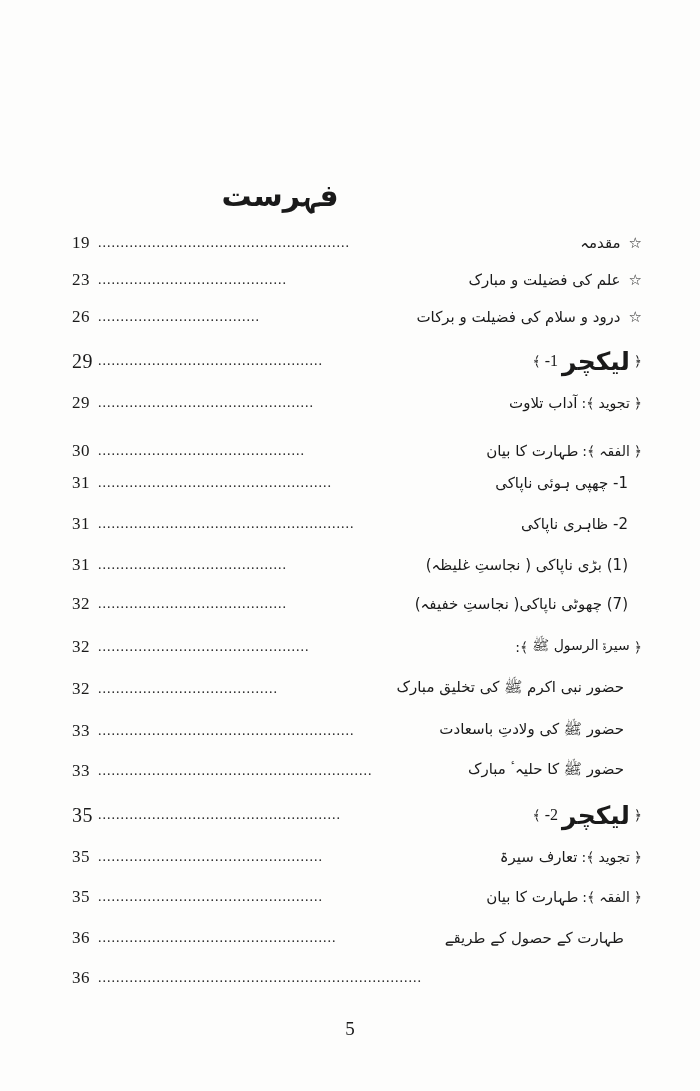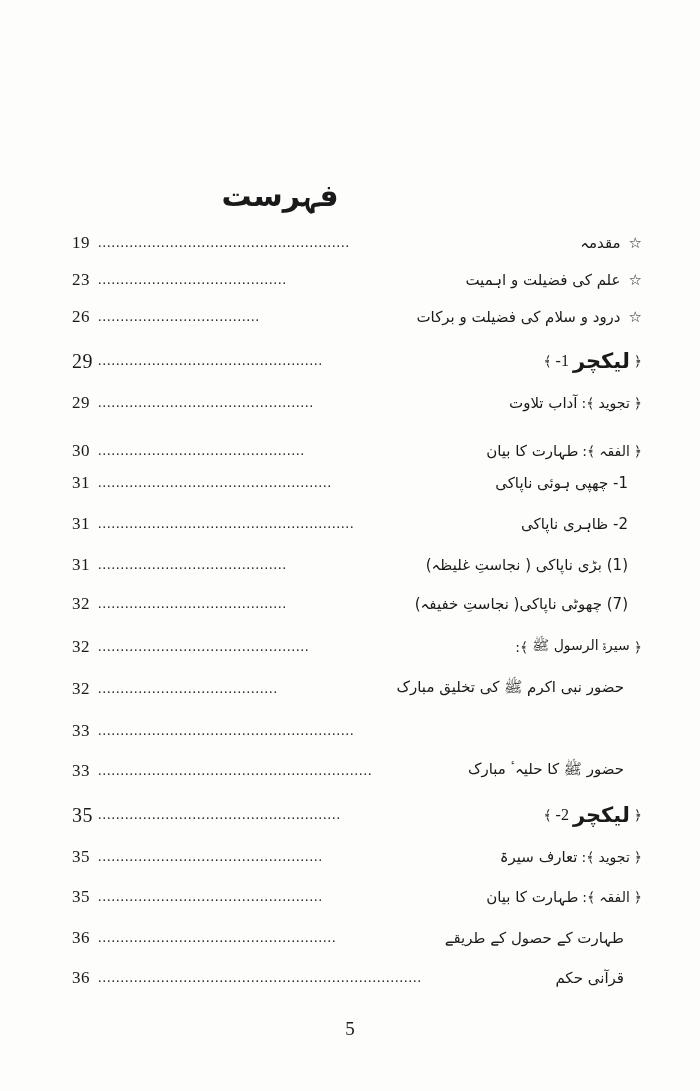--- a/index.html
+++ b/index.html
@@ -76,21 +76,21 @@
     .entry.indent2 { padding-right: 18px; text-align: right; }
     .star {
       font-size: 15px;
       margin-left: 4px;
     }
     .bracket {
       font-size: 14px;
     }
     .lecture-label {
       font-weight: bold;
-      font-size: 21px;
+      font-size: 25px;
     }
     .tag-label {
       font-size: 14px;
     }
     .page-footer {
       position: absolute;
       top: 1018px;
       left: 0;
       width: 700px;
       text-align: center;
@@ -112,21 +112,21 @@
       <span class="star">☆</span>
       <span>مقدمہ</span>
     </span>
   </div>
 
   <div class="toc-row" style="top:37px">
     <span class="page-num">23</span>
     <span class="dots" style="width:200px">..........................................</span>
     <span class="entry">
       <span class="star">☆</span>
-      <span>علم کی فضیلت و اہمیت</span>
+      <span>علم کی فضیلت و مبارک</span>
     </span>
   </div>
 
   <div class="toc-row" style="top:74px">
     <span class="page-num">26</span>
     <span class="dots" style="width:160px">....................................</span>
     <span class="entry">
       <span class="star">☆</span>
       <span>درود و سلام کی فضیلت و برکات</span>
     </span>
@@ -211,20 +211,23 @@
     <span class="page-num">32</span>
     <span class="dots" style="width:230px">........................................</span>
     <span class="entry indent2">
       <span>حضور نبی اکرم ﷺ کی تخلیق مبارک</span>
     </span>
   </div>
 
   <div class="toc-row" style="top:488px">
     <span class="page-num">33</span>
     <span class="dots" style="width:300px">.........................................................</span>
+    <span class="entry indent2">
+      <span>حضور ﷺ کی ولادتِ باسعادت</span>
+    </span>
   </div>
 
   <div class="toc-row" style="top:528px">
     <span class="page-num">33</span>
     <span class="dots" style="width:300px">.............................................................</span>
     <span class="entry indent2">
       <span>حضور ﷺ کا حلیہٴ مبارک</span>
     </span>
   </div>
 
@@ -265,20 +268,17 @@
     <span class="page-num">36</span>
     <span class="dots" style="width:300px">.....................................................</span>
     <span class="entry indent2">
       <span>طہارت کے حصول کے طریقے</span>
     </span>
   </div>
 
   <div class="toc-row" style="top:735px">
     <span class="page-num">36</span>
     <span class="dots" style="width:370px">........................................................................</span>
-    <span class="entry indent2">
-      <span>قرآنی حکم</span>
-    </span>
   </div>
 
 </div>
 
 <div class="page-footer">5</div>
 
 </body></html>

